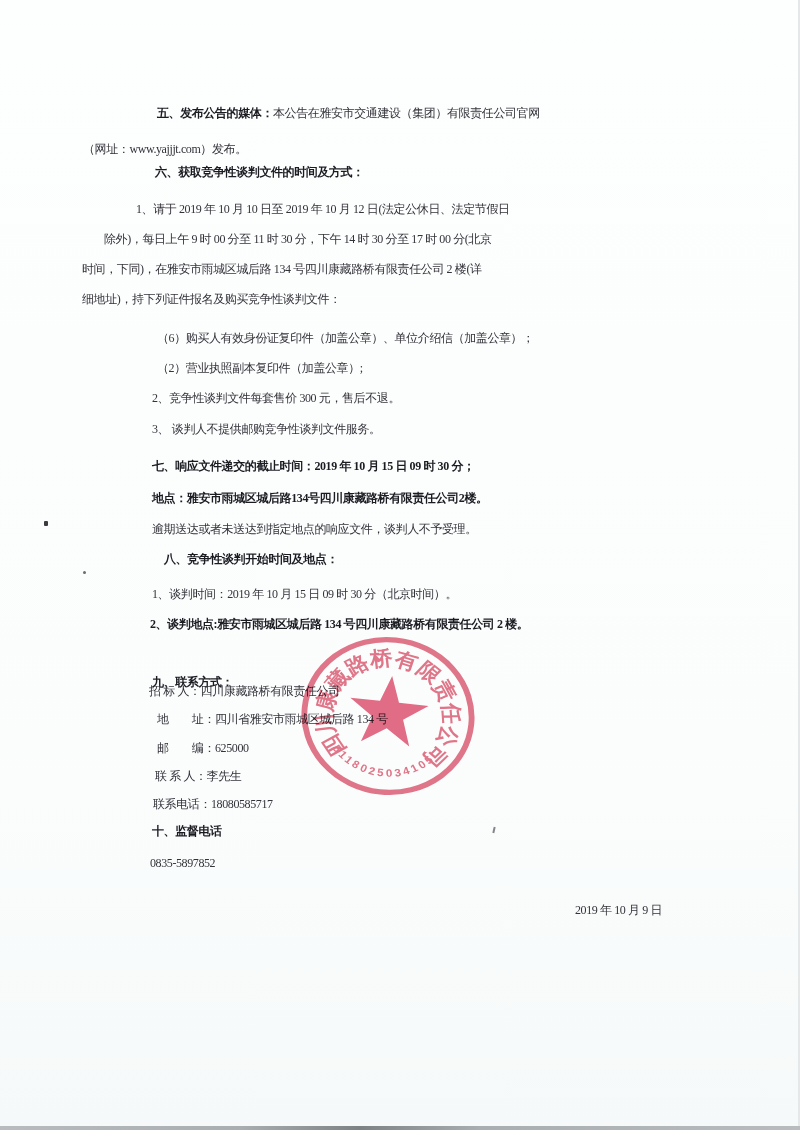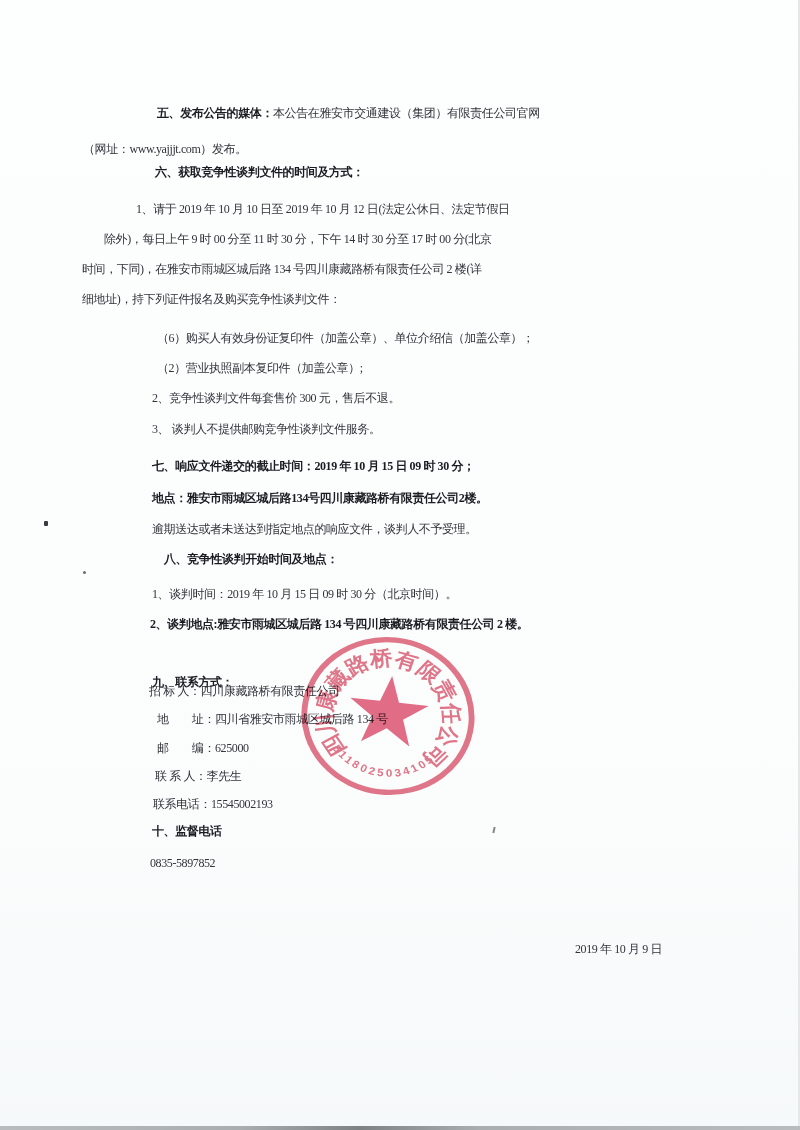--- a/index.html
+++ b/index.html
@@ -69,24 +69,24 @@
       <div class="doc-line" style="left: 152px; top: 483px;"><span class="seg-b">地点：雅安市雨城区城后路134号四川康藏路桥有限责任公司2楼。</span></div>
       <div class="doc-line" style="left: 152px; top: 514px;"><span class="seg">逾期送达或者未送达到指定地点的响应文件，谈判人不予受理。</span></div>
       <div class="doc-line" style="left: 164px; top: 544px;"><span class="seg-b">八、竞争性谈判开始时间及地点：</span></div>
       <div class="doc-line" style="left: 152px; top: 579px;"><span class="seg">1、谈判时间：2019 年 10 月 15 日 09 时 30 分（北京时间）。</span></div>
       <div class="doc-line" style="left: 150px; top: 609px;"><span class="seg-b">2、谈判地点:雅安市雨城区城后路 134 号四川康藏路桥有限责任公司 2 楼。</span></div>
       <div class="doc-line" style="left: 152px; top: 644px; margin-top: 23px;"><span class="seg-b">九、联系方式：</span></div>
       <div class="doc-line" style="left: 149px; top: 676px;"><span class="seg">招 标 人：四川康藏路桥有限责任公司</span></div>
       <div class="doc-line" style="left: 157px; top: 704px;"><span class="seg">地　　址：四川省雅安市雨城区城后路 134 号</span></div>
       <div class="doc-line" style="left: 157px; top: 733px;"><span class="seg">邮　　编：625000</span></div>
       <div class="doc-line" style="left: 155px; top: 761px;"><span class="seg">联 系 人：李先生</span></div>
-      <div class="doc-line" style="left: 153px; top: 789px;"><span class="seg">联系电话：15545002193</span></div>
+      <div class="doc-line" style="left: 153px; top: 789px;"><span class="seg">联系电话：18080585717</span></div>
       <div class="doc-line" style="left: 152px; top: 816px;"><span class="seg-b">十、监督电话</span></div>
       <div class="doc-line" style="left: 150px; top: 848px; text-align: center;"><span class="seg">0835-5897852</span></div>
-      <div class="doc-line" style="left: 575px; top: 934px;"><span class="seg">2019 年 10 月 9 日</span></div>
+      <div class="doc-line" style="left: 575px; top: 895px;"><span class="seg">2019 年 10 月 9 日</span></div>
     </div>
 
   <div class="stamp">
     <svg viewBox="0 0 200 200" preserveAspectRatio="none">
       <defs>
         <path id="sealTopArc" d="M 52.5,139.9 A 62 62 0 1 1 147.5,139.9" fill="none"></path>
         <path id="sealBotArc" d="M 39.4,142.5 A 74 74 0 0 0 160.6,142.5" fill="none"></path>
       </defs>
       <circle cx="100" cy="100" r="93" fill="none" stroke="#df5f75" stroke-width="6.5"></circle>
       <polygon fill="#e05672" points="100,51 110.6,82.4 143.7,82.8 117.1,102.6 127,134.2 100,115 73,134.2 82.9,102.6 56.3,82.8 89.4,82.4"></polygon>

